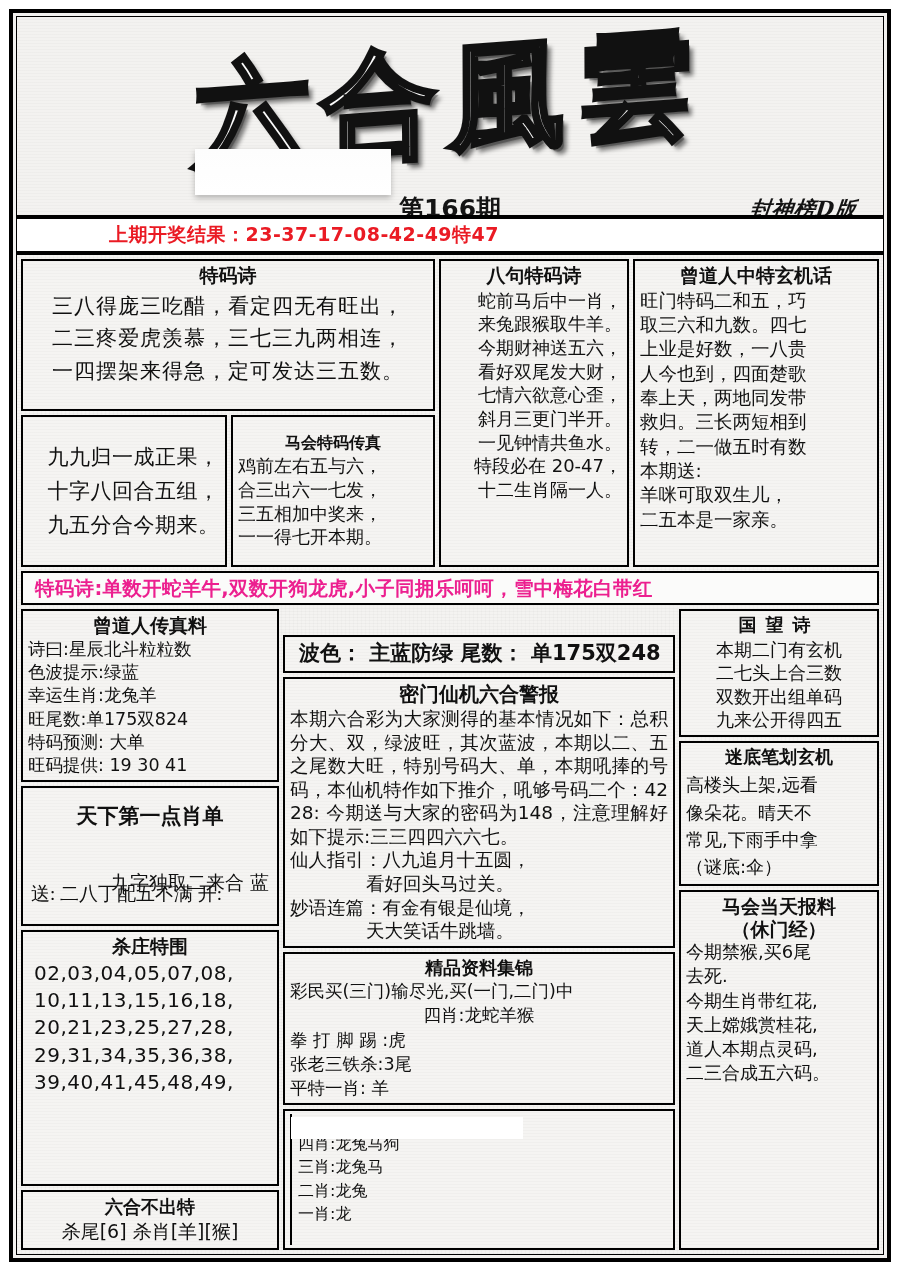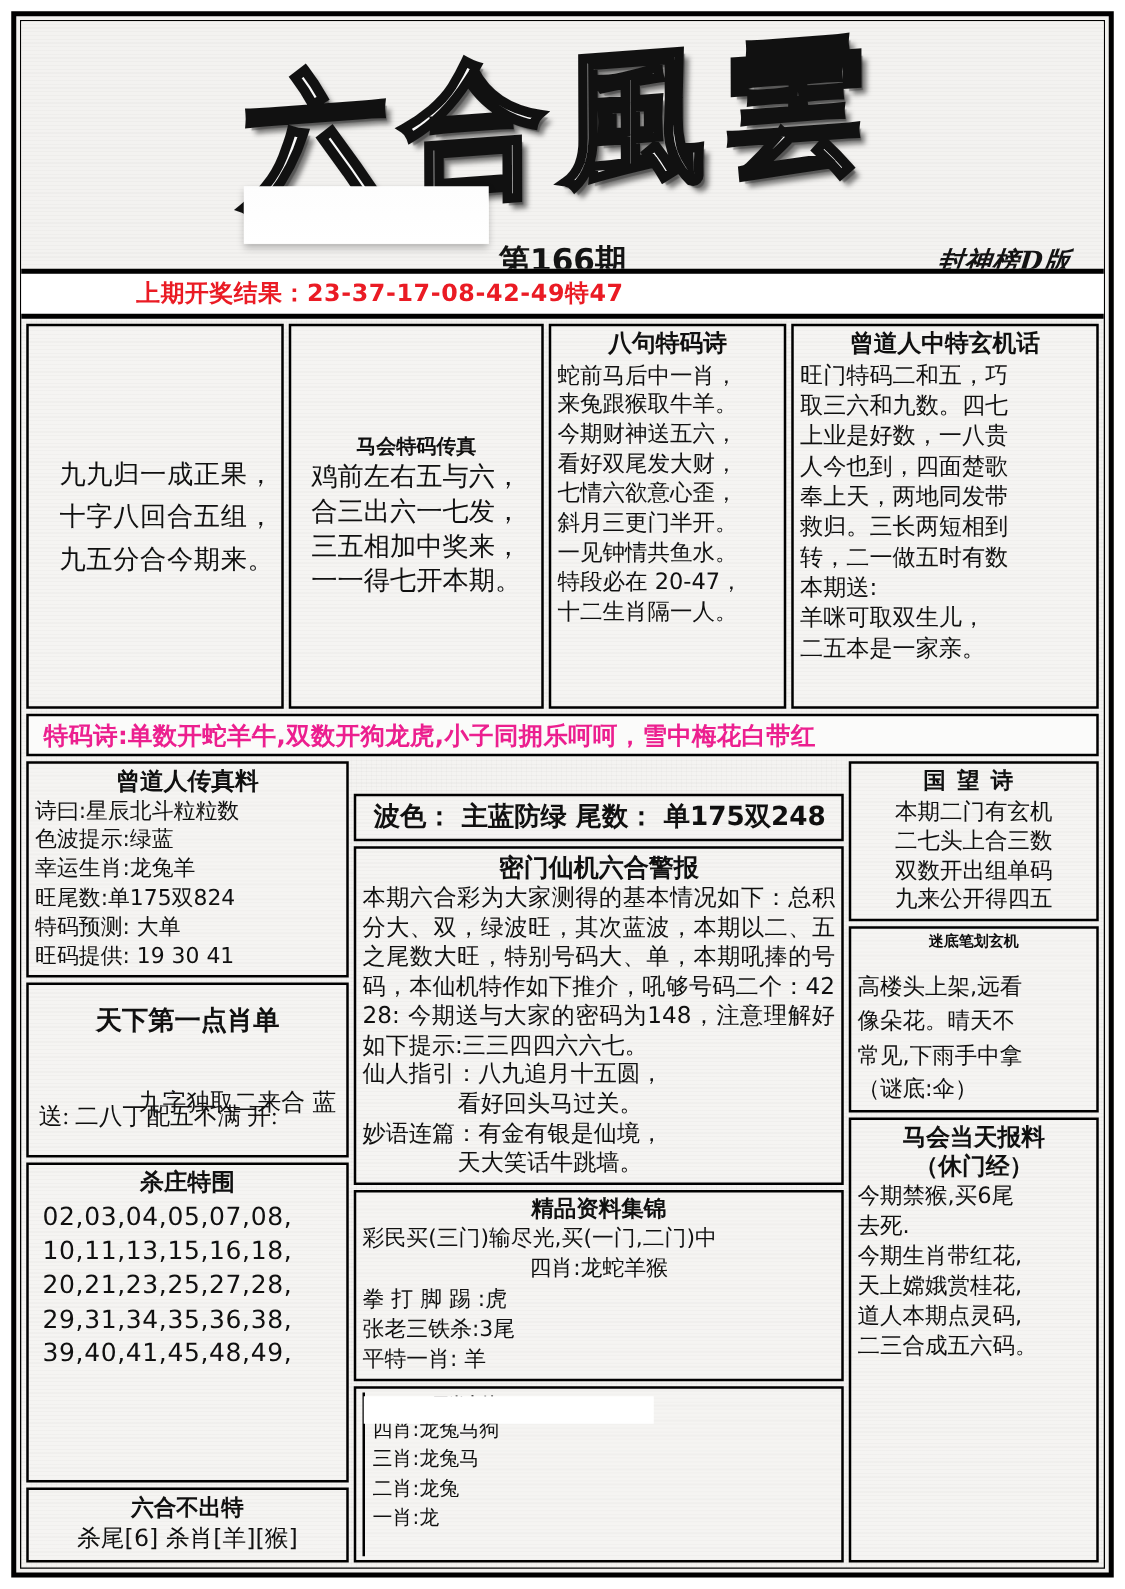--- a/index.html
+++ b/index.html
@@ -126,24 +126,24 @@
   }
   .pcolA{width:414px;display:flex;flex-direction:column;gap:4px;}
   .pA1{height:152px;display:flex;flex-direction:column;justify-content:flex-start;}
   .pA1 .ttl{margin-bottom:2px;}
   .pA1 .ln{font-size:21px;line-height:1.55;text-align:center;letter-spacing:1px;}
   .pA2row{display:flex;gap:4px;flex:1;}
   .pA2{width:206px;display:flex;flex-direction:column;justify-content:center;padding-left:24px;}
   .pA2 .ln{font-size:21px;line-height:1.62;text-align:center;letter-spacing:0.5px;}
   .pA3{flex:1;display:flex;flex-direction:column;justify-content:center;}
   .pA3 .ttl{font-size:16px;margin-bottom:1px;}
-  .pA3 .ln{font-size:21px;line-height:1.32;text-align:center;}
+  .pA3 .ln{font-size:18px;line-height:1.32;text-align:left;}
   .pcolB{width:190px;display:flex;flex-direction:column;}
   .pcolB .ttl{margin-bottom:1px;}
-  .pcolB .ln{font-size:18px;line-height:1.315;text-align:left;}
+  .pcolB .ln{font-size:18px;line-height:1.315;text-align:right;}
   .pcolC{flex:1;display:flex;flex-direction:column;}
   .pcolC .ttl{margin-bottom:1px;font-size:19px;}
   .pcolC .ln{font-size:18.5px;line-height:1.315;text-align:left;letter-spacing:0px;}
 
   
   .pinkstrip{
     margin:0 4px;
     border:2px solid #000;
     background:#fbfbfa;
     height:34px;
@@ -205,21 +205,21 @@
   .sanwu .right .ttl{font-size:13px;text-align:center;}
   .sanwu .right .ln{font-size:16px;line-height:1.45;}
   .whiteband{
     position:absolute;left:6px;right:150px;top:6px;height:22px;background:#fff;
   }
 
   .guowang .ttl{font-size:18px;letter-spacing:9px;margin-bottom:1px;}
   .guowang .ln{font-size:18px;line-height:1.31;text-align:center;}
 
   .midi{flex:0 0 auto;}
-  .midi .ttl{font-size:12px;margin-bottom:15px;}
+  .midi .ttl{font-size:18px;margin-bottom:3px;}
   .midi .ln{font-size:18px;line-height:1.52;text-align:left;}
 
   .mahui{flex:1;}
   .mahui .ttl{font-size:19px;line-height:1.2;}
   .mahui .ln{font-size:18px;line-height:1.34;text-align:left;}
 </style>
 </head>
 <body>
 
 <div class="page">
@@ -233,20 +233,26 @@
     <div class="edition">封神榜D版</div>
   </div>
 
   <div class="lastdraw">
     <span>上期开奖结果：23-37-17-08-42-49特47</span>
   </div>
 
   <div class="poemrow">
 
     <div class="pcolA">
+      <div class="blk pA1">
+        <div class="ttl">特码诗</div>
+        <div class="ln">三八得庞三吃醋，看定四无有旺出，</div>
+        <div class="ln">二三疼爱虎羡慕，三七三九两相连，</div>
+        <div class="ln">一四摆架来得急，定可发达三五数。</div>
+      </div>
       <div class="pA2row">
         <div class="blk pA2">
           <div class="ln">九九归一成正果，</div>
           <div class="ln">十字八回合五组，</div>
           <div class="ln">九五分合今期来。</div>
         </div>
         <div class="blk pA3">
           <div class="ttl">马会特码传真</div>
           <div class="ln">鸡前左右五与六，</div>
           <div class="ln">合三出六一七发，</div>

